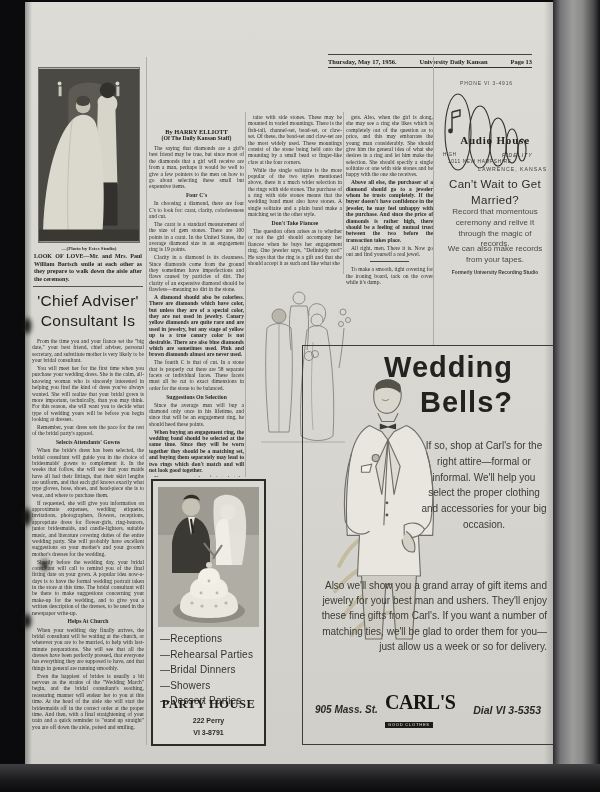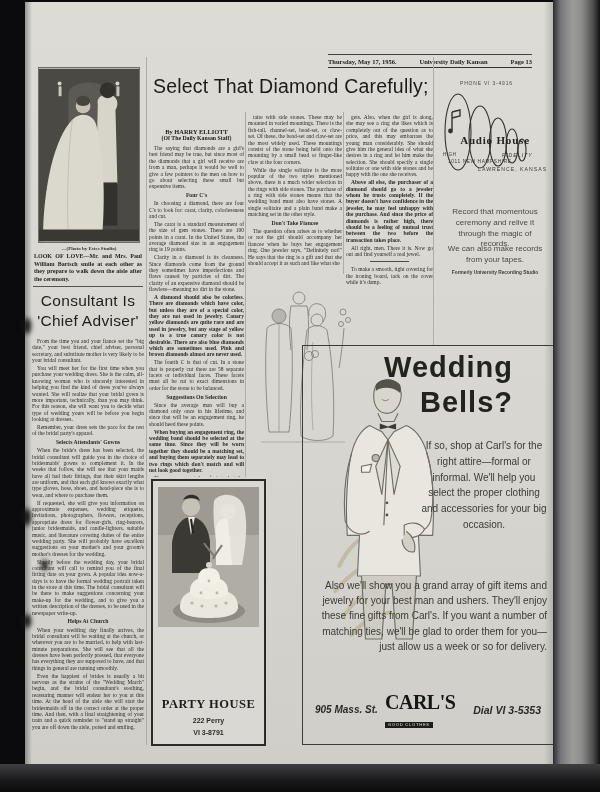--- a/index.html
+++ b/index.html
@@ -122,39 +122,38 @@
       <path d="M34,52 C30,80 28,130 30,176" stroke="#c2bfb3" stroke-width="1" fill="none"></path>
       <rect x="0" y="164" width="102" height="12" fill="#3a3832"></rect>
     </svg>
   </div>
   <div class="credit">—(Photo by Estes Studio)</div>
   <div class="caption">LOOK OF LOVE—Mr. and Mrs. Paul William Bartsch smile at each other as they prepare to walk down the aisle after the ceremony.</div>
 
   <div class="hrule" style="left:8px;top:284px;width:110px"></div>
 
   <div class="c-head">
+    <div>'Chief Adviser'</div>
     <div>Consultant Is</div>
-    <div>'Chief Adviser'</div>
   </div>
 
   <div class="flow" style="left:7px;top:336px;width:112px;height:407px">
 
   <div class="blk b-p">From the time you and your fiance set the "big date," your best friend, chief adviser, personal secretary, and substitute mother is very likely to be your bridal consultant.</div>
       <div class="blk b-p">You will meet her for the first time when you purchase your wedding dress. She is the calm, all-knowing woman who is sincerely interested in helping you find the kind of dress you've always wanted. She will realize that your bridal gown is more important, technically, than you may think. For this reason, she will want you to decide what type of wedding yours will be before you begin looking at dresses.</div>
       <div class="blk b-p">Remember, your dress sets the pace for the rest of the bridal party's apparel.</div>
       <div class="blk b-h">Selects Attendants' Gowns</div>
       <div class="blk b-p">When the bride's dress has been selected, the bridal consultant will guide you in the choice of bridesmaids' gowns to complement it. In the weeks that follow, she will see that your maids have all had their fittings, that their skirt lengths are uniform, and that each girl knows exactly what type gloves, hose, shoes, and head-piece she is to wear, and where to purchase them.</div>
       <div class="blk b-p">If requested, she will give you information on approximate expenses, wedding etiquette, invitations, photographers, flowers, receptions, appropriate dress for flower-girls, ring-bearers, junior bridesmaids, and candle-lighters, suitable music, and literature covering duties of the entire wedding party. She will probably have excellent suggestions on your mother's and your groom's mother's dresses for the wedding.</div>
       <div class="blk b-p">Shortly before the wedding day, your bridal consultant will call to remind you of the final fitting date on your gown. A popular idea now-a-days is to have the formal wedding portrait taken in the store at this time. The bridal consultant will be there to make suggestions concerning your make-up for the wedding, and to give you a written description of the dresses, to be used in the newspaper write-up.</div>
       <div class="blk b-h">Helps At Church</div>
       <div class="blk b-p">When your wedding day finally arrives, the bridal consultant will be waiting at the church, or wherever you are to be married, to help with last-minute preparations. She will see that all the dresses have been perfectly pressed, that everyone has everything they are supposed to have, and that things in general are running smoothly.</div>
       <div class="blk b-p">Even the happiest of brides is usually a bit nervous as the strains of the "Wedding March" begin, and the bridal consultant's soothing, reassuring manner will endear her to you at this time. At the head of the aisle she will start the bridesmaids off in the correct order at the proper time. And then, with a final straightening of your train and a quick reminder to "stand up straight" you are off down the aisle, poised and smiling.</div>
     </div>
 
-  <div class="d-head1">Select That Diamond Carefully;</div>
   <div class="byline">
     <div class="b1">By HARRY ELLIOTT</div>
     <div class="b2">(Of The Daily Kansan Staff)</div>
   </div>
 
   <div class="flow" style="left:124px;top:143px;width:95px;height:332px">
 
   <div class="blk b-p">The saying that diamonds are a girl's best friend may be true, but since most of the diamonds that a girl will receive are from a man, perhaps it would be well to give a few pointers to the men on how to go about selecting these small but expensive items.</div>
       <div class="blk b-h">Four C's</div>
       <div class="blk b-p">In choosing a diamond, there are four C's to look for: carat, clarity, colorlessness and cut.</div>
@@ -222,20 +221,21 @@
         <ellipse cx="82" cy="64" rx="4" ry="11"></ellipse>
         <path d="M12,26 L12,44 M12,26 L20,24 L20,30 L12,32" stroke-width="1.4"></path>
         <circle cx="10.5" cy="45" r="2.4" fill="#34342f" stroke="none"></circle>
       </svg>
     </div>
     <div class="au-name">Audio House</div>
     <div class="au-hf">HIGH</div>
     <div class="au-fid">FIDELITY</div>
     <div class="au-addr1">1011 NEW HAMPSHIRE</div>
     <div class="au-addr2">LAWRENCE, KANSAS</div>
+    <div class="au-head">Can't Wait to Get Married?</div>
     <div class="au-b1">Record that momentous ceremony and relive it through the magic of records.</div>
     <div class="au-b2">We can also make records from your tapes.</div>
     <div class="au-foot">Formerly University Recording Studio</div>
   </div>
 
   <div class="carls">
     <div class="cl-head">
       <div>Wedding</div>
       <div>Bells?</div>
     </div>
@@ -300,20 +300,28 @@
         <circle cx="51" cy="78" r="3" fill="#d9d6cb"></circle>
         <circle cx="34" cy="116" r="1.6" fill="#b9b6aa"></circle>
           <circle cx="44" cy="119" r="1.6" fill="#b9b6aa"></circle>
         <circle cx="58" cy="119" r="1.6" fill="#b9b6aa"></circle>
           <circle cx="68" cy="116" r="1.6" fill="#b9b6aa"></circle>
         <circle cx="43" cy="106" r="1.4" fill="#b9b6aa"></circle>
           <circle cx="59" cy="106" r="1.4" fill="#b9b6aa"></circle>
         <circle cx="51" cy="94" r="1.4" fill="#b9b6aa"></circle>
       </svg>
     </div>
+    <div class="ph-list">
+
+    <div class="blk b-li">—Receptions</div>
+        <div class="blk b-li">—Rehearsal Parties</div>
+        <div class="blk b-li">—Bridal Dinners</div>
+        <div class="blk b-li">—Showers</div>
+        <div class="blk b-li">—Dessert Parties</div>
+      </div>
     <div class="ph-name">PARTY HOUSE</div>
     <div class="ph-addr">222 Perry</div>
     <div class="ph-phone">VI 3-8791</div>
   </div>
 
   <div class="smudge" style="left:-2px;top:316px;width:8px;height:16px"></div>
   <div class="smudge" style="left:-3px;top:506px;width:9px;height:18px"></div>
   <div class="smudge" style="left:-2px;top:612px;width:8px;height:14px"></div>
   <div class="smudge" style="left:16px;top:558px;width:7px;height:10px"></div>
 </div>

